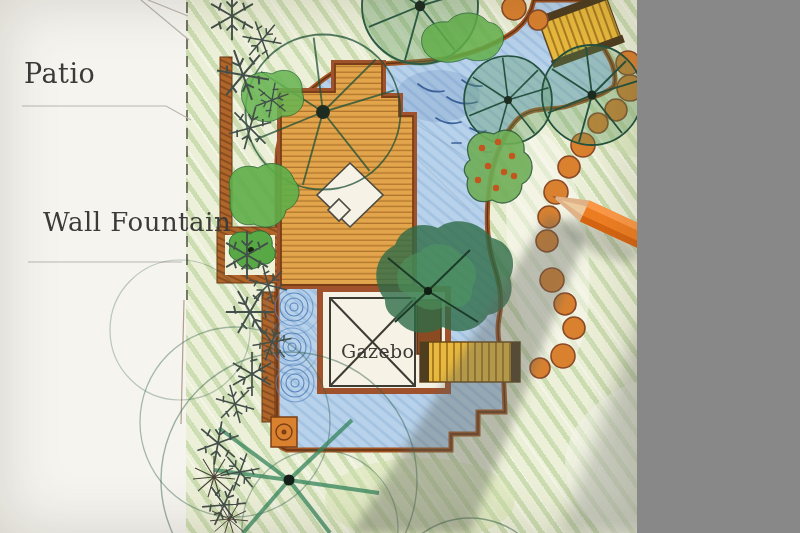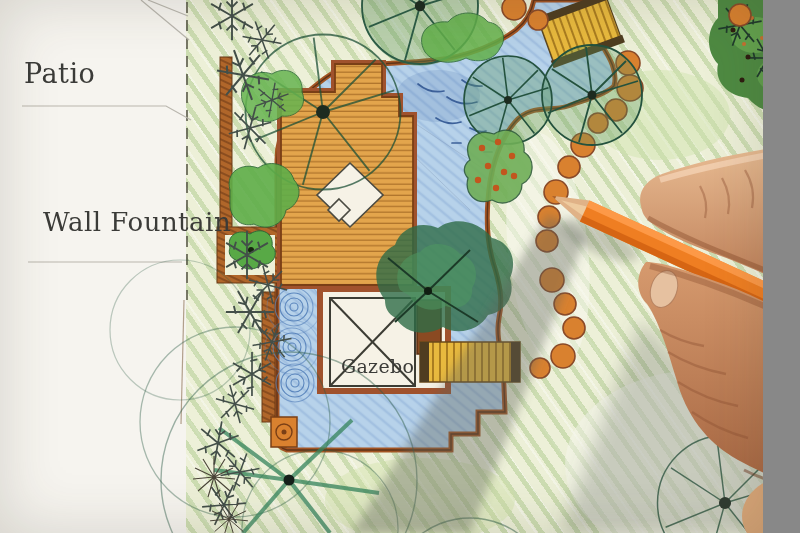--- a/index.html
+++ b/index.html
@@ -1,17 +1,17 @@
 <!DOCTYPE html>
 <html><head>
 <meta charset="utf-8">
 <style>
   html,body{margin:0;padding:0;background:#888;}
   #stage{
-    position:relative;width:763px;height:533px;overflow:hidden;
+    position:relative;width:637px;height:533px;overflow:hidden;
     background:#f6f4ef;
     font-family:"DejaVu Serif", serif;
   }
   
   #lawn{
     position:absolute;left:186px;top:0;width:614px;height:533px;
     background:
       repeating-linear-gradient(55deg,
         rgba(178,205,146,.0) 0 4px,
         rgba(178,205,146,.55) 4px 9px,
@@ -21,21 +21,21 @@
         rgba(255,255,255,0) 2px 22px),
       #edf0d8;
   }
   #svgplan{position:absolute;left:0;top:0;width:800px;height:533px;}
   .label{
     position:absolute;color:#3b3b38;letter-spacing:.5px;
     font-family:"DejaVu Serif", serif;
   }
   #patio-label{left:24px;top:58px;font-size:27px;}
   #wallfountain-label{left:43px;top:207px;font-size:26px;}
-  #gazebo-label{left:341px;top:355px;font-size:19px;letter-spacing:.3px;}
+  #gazebo-label{left:341px;top:340px;font-size:19px;letter-spacing:.3px;}
   #vignette{
     position:absolute;inset:0;pointer-events:none;
     box-shadow:inset 0 0 60px rgba(60,55,40,.18);
   }
 </style>
 </head>
 <body>
 
 <div id="stage">
   <div id="lawn"></div>

